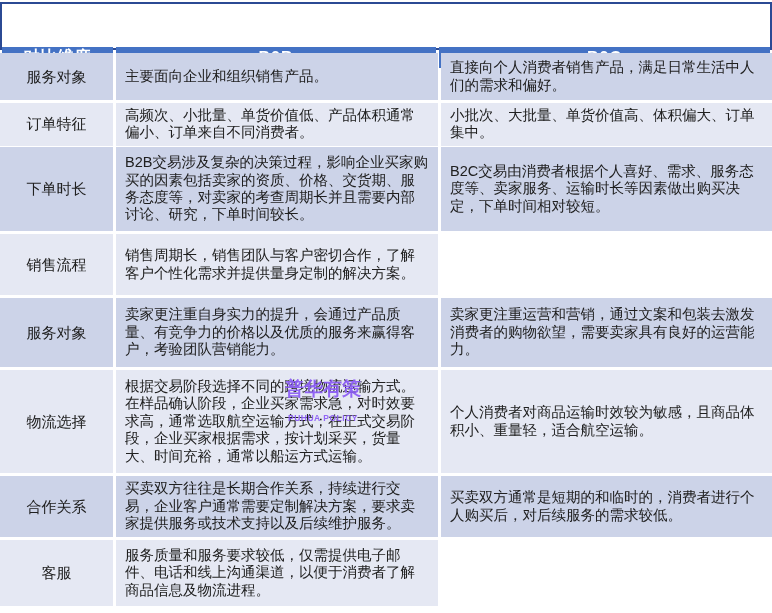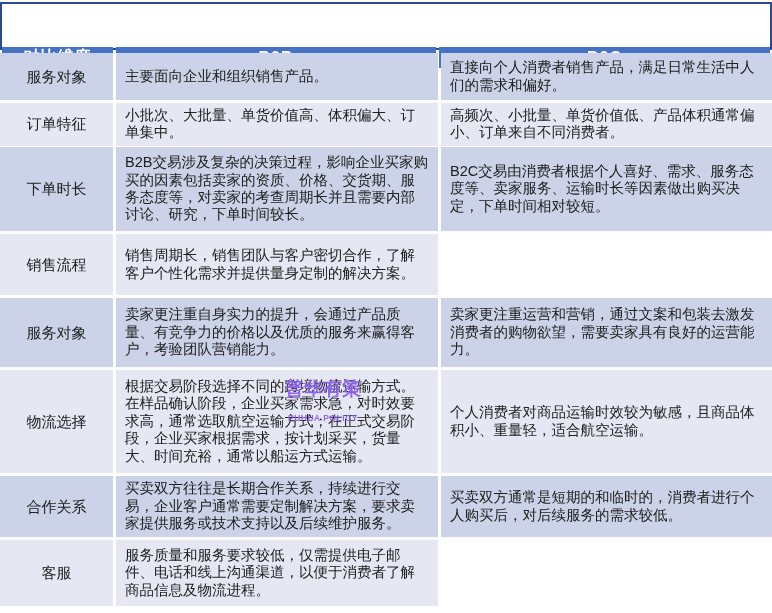--- a/index.html
+++ b/index.html
@@ -112,22 +112,22 @@
   </div>
 
   <div class="row dark h47">
     <div class="cell label">服务对象</div>
     <div class="cell body">主要面向企业和组织销售产品。</div>
     <div class="cell body">直接向个人消费者销售产品，满足日常生活中人们的需求和偏好。</div>
   </div>
 
   <div class="row light h41">
     <div class="cell label">订单特征</div>
+    <div class="cell body">高频次、小批量、单货价值低、产品体积通常偏小、订单来自不同消费者。</div>
     <div class="cell body">小批次、大批量、单货价值高、体积偏大、订单集中。</div>
-    <div class="cell body">高频次、小批量、单货价值低、产品体积通常偏小、订单来自不同消费者。</div>
   </div>
 
   <div class="row dark h84">
     <div class="cell label">下单时长</div>
     <div class="cell body">B2B交易涉及复杂的决策过程，影响企业买家购买的因素包括卖家的资质、价格、交货期、服务态度等，对卖家的考查周期长并且需要内部讨论、研究，下单时间较长。</div>
     <div class="cell body">B2C交易由消费者根据个人喜好、需求、服务态度等、卖家服务、运输时长等因素做出购买决定，下单时间相对较短。</div>
   </div>
 
   <div class="row light h61">
     <div class="cell label">销售流程</div>

